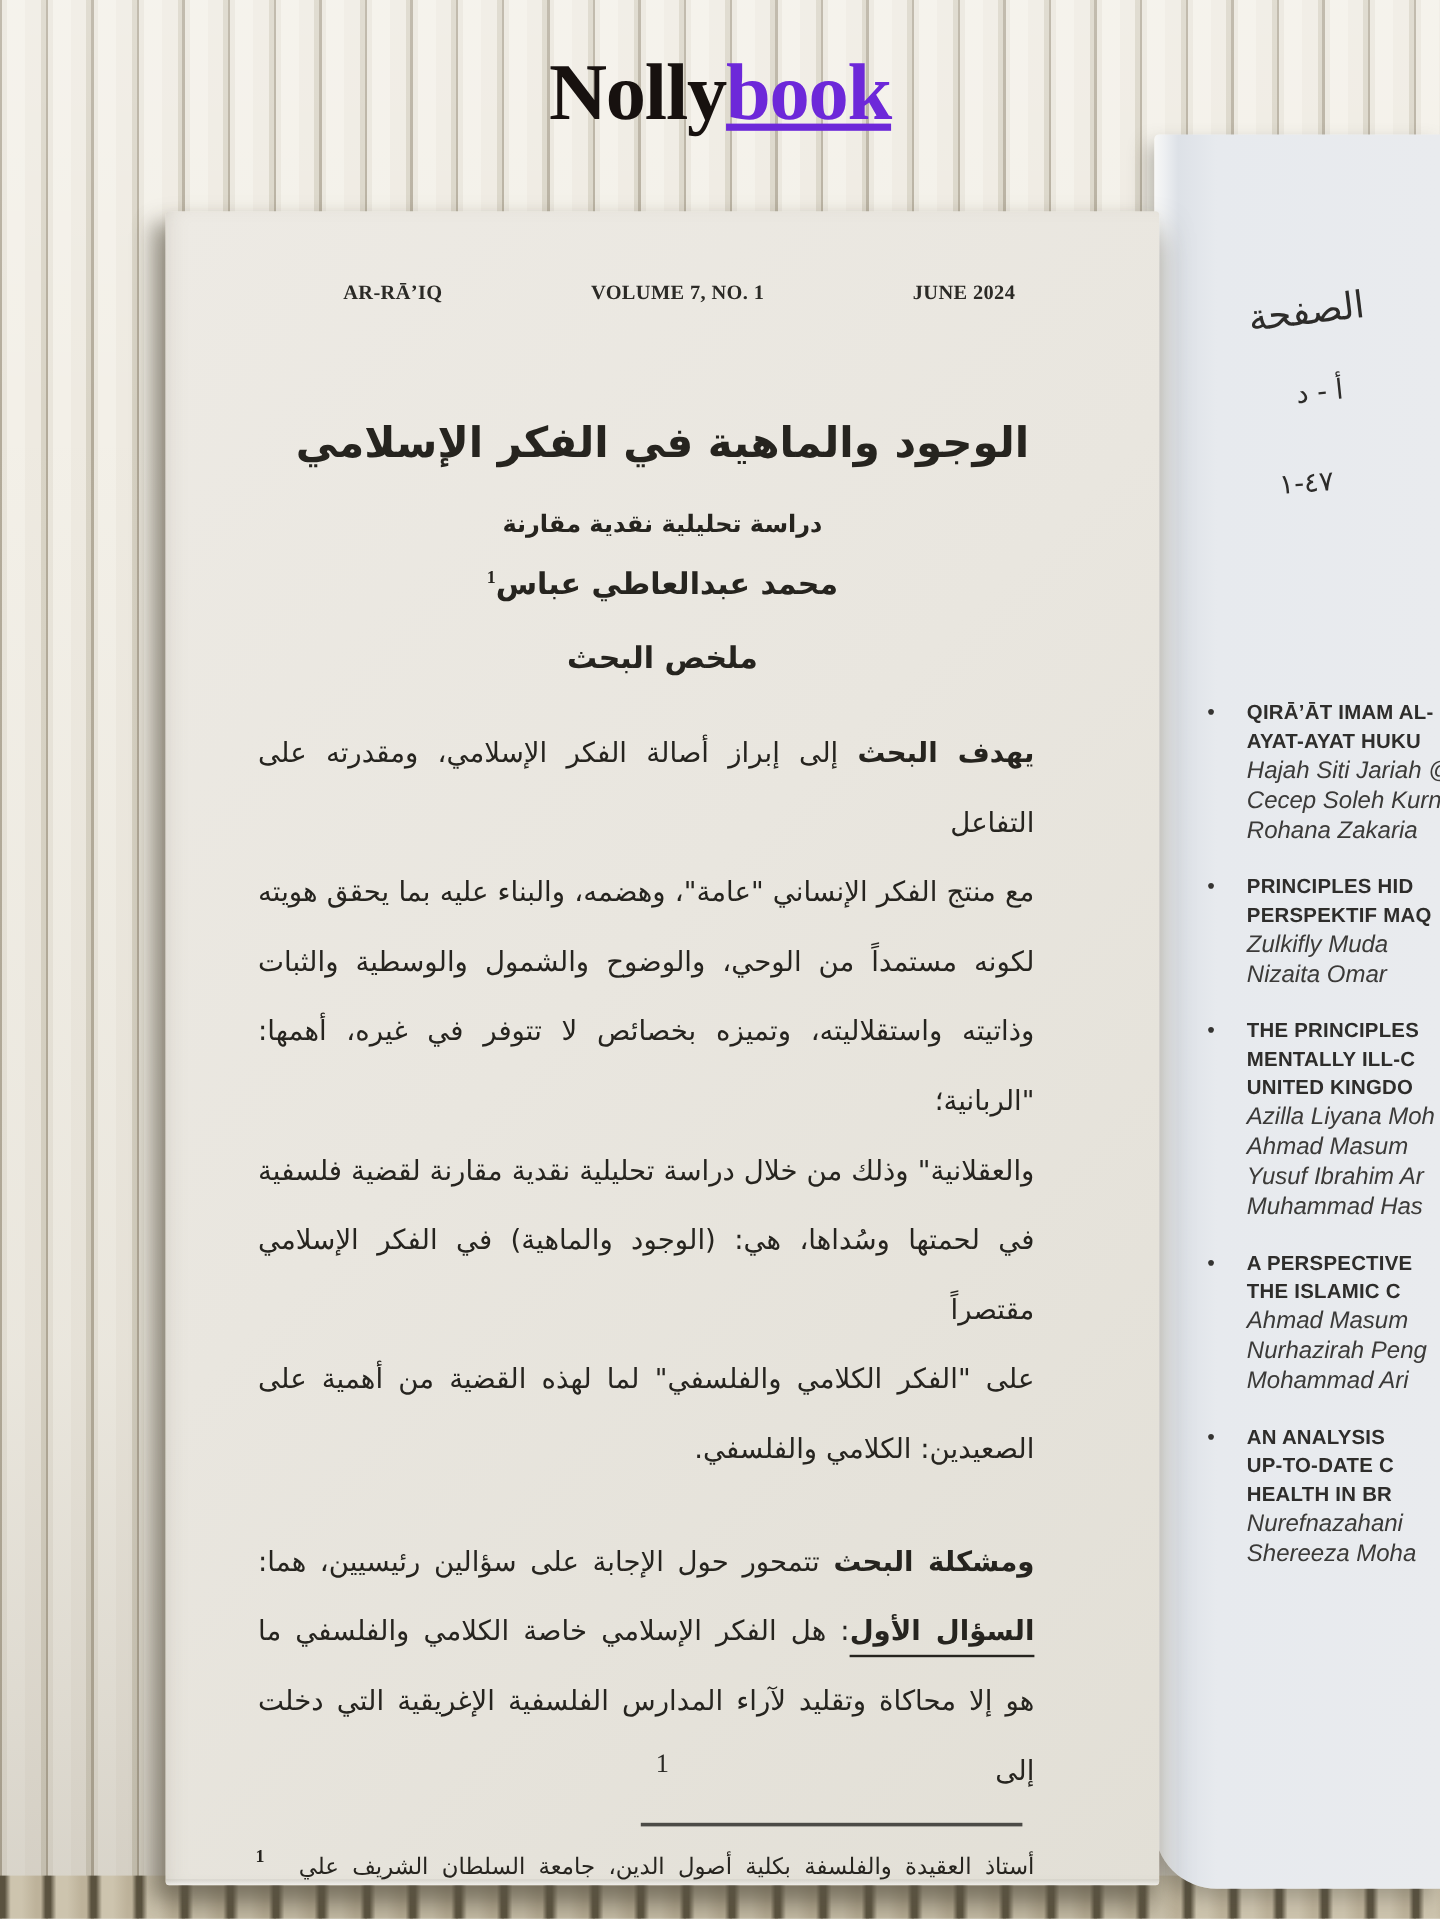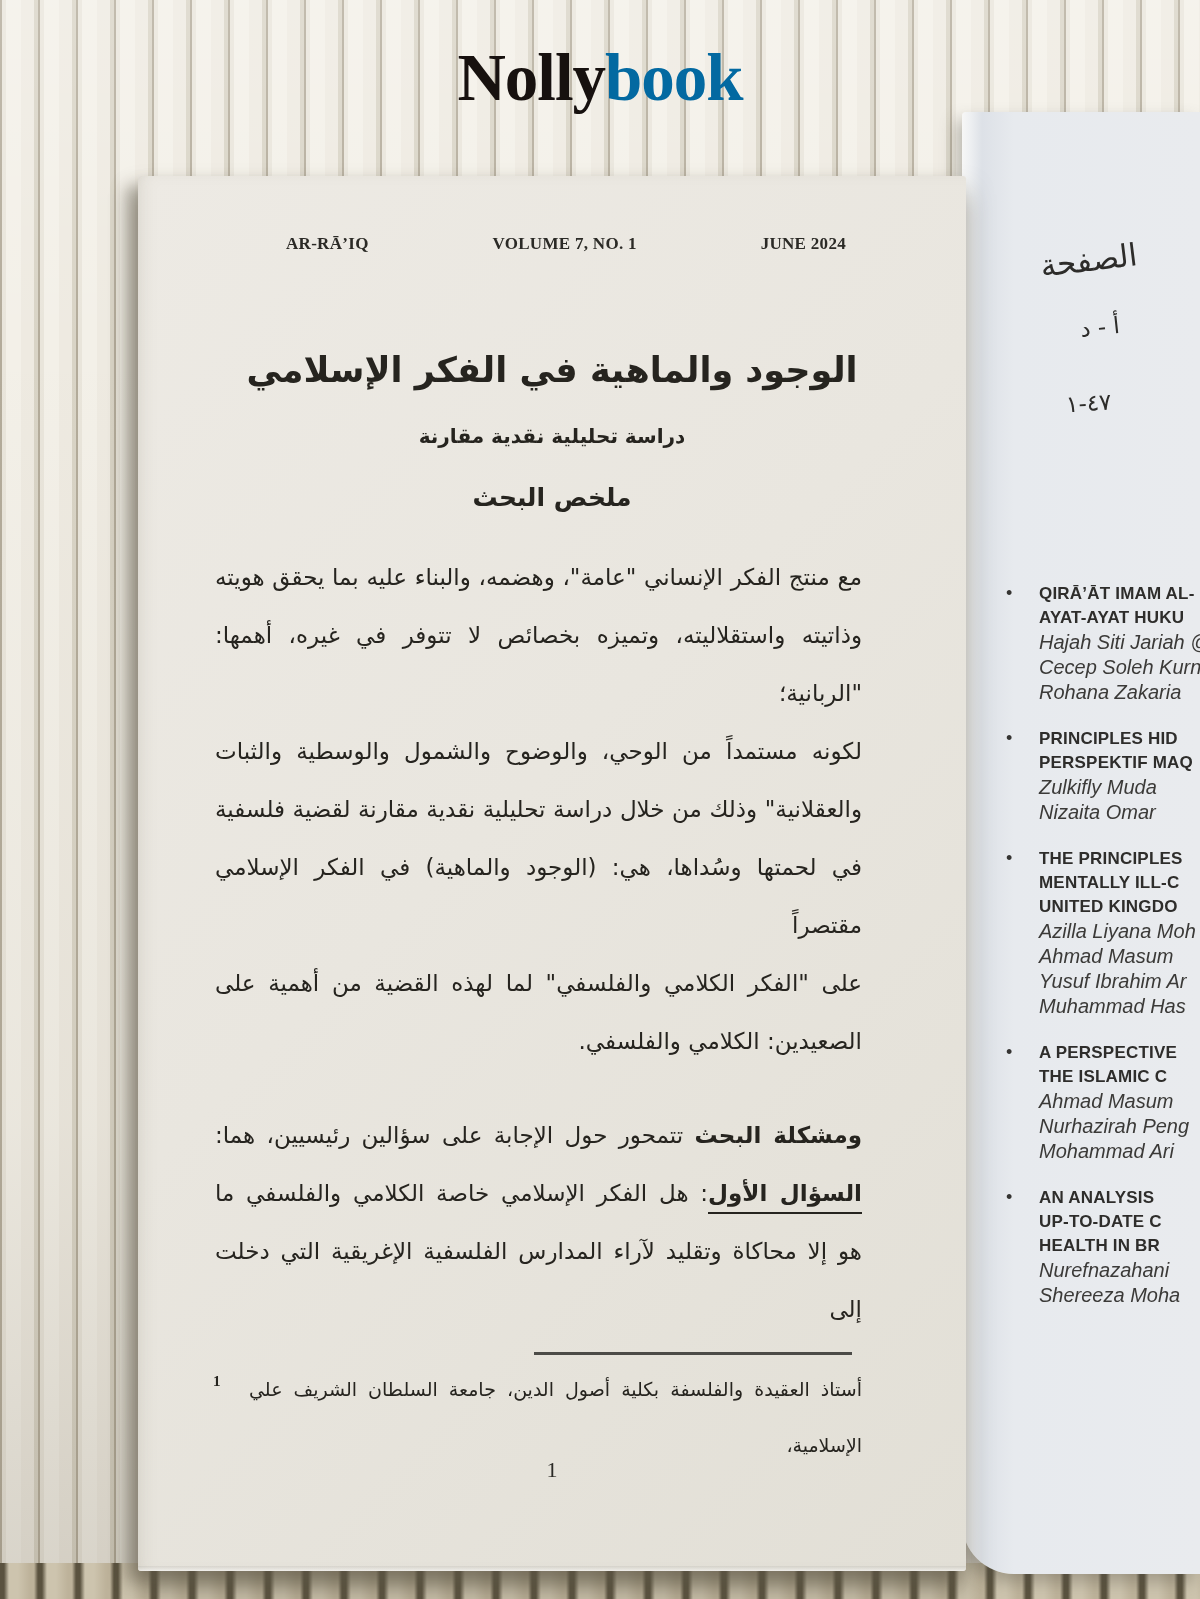--- a/index.html
+++ b/index.html
@@ -20,21 +20,21 @@
     background:repeating-linear-gradient(90deg,
       #5a523f 0px 4px, #cdc4ae 9px 18px, #bdb29a 30px 34px, #5a523f 38px);
   }
   
   .logo{
     position:absolute;top:44px;left:0;width:100%;text-align:center;z-index:3;
     font-family:"Liberation Serif",serif;font-weight:bold;font-size:67px;
     letter-spacing:-1px;line-height:1;
   }
   .logo .lb{color:#17110f;}
-  .logo .lr{color:#0369a1;}
+  .logo .lr{color:#6d28d9;text-decoration:underline;}
   
   .page-right{
     position:absolute;left:962px;top:112px;width:238px;height:1462px;z-index:2;
     border-radius:4px 0 0 52px;overflow:hidden;
     background:linear-gradient(90deg,#f7f7f6 0px,#eef0f2 8px,#dde1e7 20px,#e7eaee 52px,#e9ebee 100%);
     box-shadow:-6px 8px 16px rgba(80,76,66,.35);
   }
   .rp-ar{font-family:"DejaVu Sans",sans-serif;color:#2d2c2a;direction:rtl;}
   .rp-label{position:absolute;top:130px;left:78px;font-size:31px;transform:rotate(-7deg);}
   .rp-range1{position:absolute;top:202px;left:118px;font-size:23px;transform:rotate(-6deg);}
@@ -148,25 +148,27 @@
 </div>
 
 <div class="page-left">
   <div class="ph">
     <span>AR-RĀ’IQ</span>
     <span>VOLUME 7, NO. 1</span>
     <span>JUNE 2024</span>
   </div>
   <div class="title ar">الوجود والماهية في الفكر الإسلامي</div>
   <div class="subtitle ar">دراسة تحليلية نقدية مقارنة</div>
+  <div class="author ar"><span>محمد عبدالعاطي عباس</span><sup>1</sup></div>
   <div class="abs-head ar">ملخص البحث</div>
   <div class="body ar" id="abstract">
+      <div class="ar-line j"><b>يهدف البحث</b> إلى إبراز أصالة الفكر الإسلامي، ومقدرته على التفاعل</div>
       <div class="ar-line j">مع منتج الفكر الإنساني "عامة"، وهضمه، والبناء عليه بما يحقق هويته</div>
+      <div class="ar-line j">لكونه مستمداً من الوحي، والوضوح والشمول والوسطية والثبات</div>
       <div class="ar-line j">وذاتيته واستقلاليته، وتميزه بخصائص لا تتوفر في غيره، أهمها: "الربانية؛</div>
-      <div class="ar-line j">لكونه مستمداً من الوحي، والوضوح والشمول والوسطية والثبات</div>
       <div class="ar-line j">والعقلانية" وذلك من خلال دراسة تحليلية نقدية مقارنة لقضية فلسفية</div>
       <div class="ar-line j">في لحمتها وسُداها، هي: (الوجود والماهية) في الفكر الإسلامي مقتصراً</div>
       <div class="ar-line j">على "الفكر الكلامي والفلسفي" لما لهذه القضية من أهمية على</div>
       <div class="ar-line">الصعيدين: الكلامي والفلسفي.</div>
     </div>
   <div class="body ar p2" id="problem">
       <div class="ar-line j"><b>ومشكلة البحث</b> تتمحور حول الإجابة على سؤالين رئيسيين، هما:</div>
       <div class="ar-line j"><b class="u">السؤال الأول</b>: هل الفكر الإسلامي خاصة الكلامي والفلسفي ما</div>
       <div class="ar-line j">هو إلا محاكاة وتقليد لآراء المدارس الفلسفية الإغريقية التي دخلت إلى</div>
     </div>

